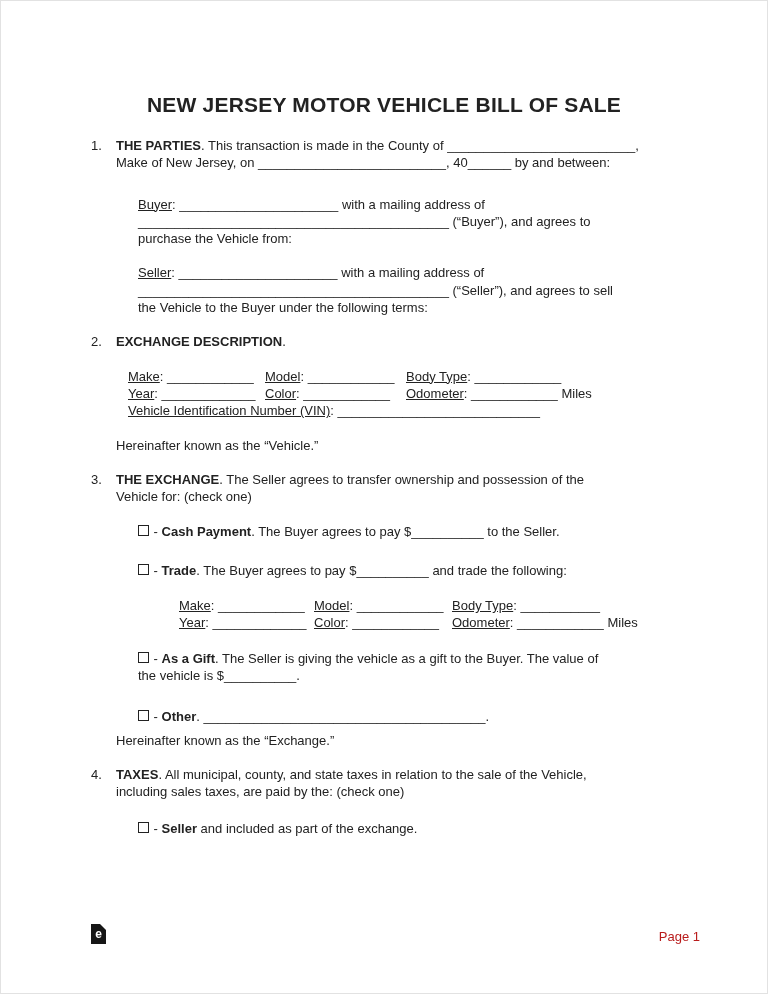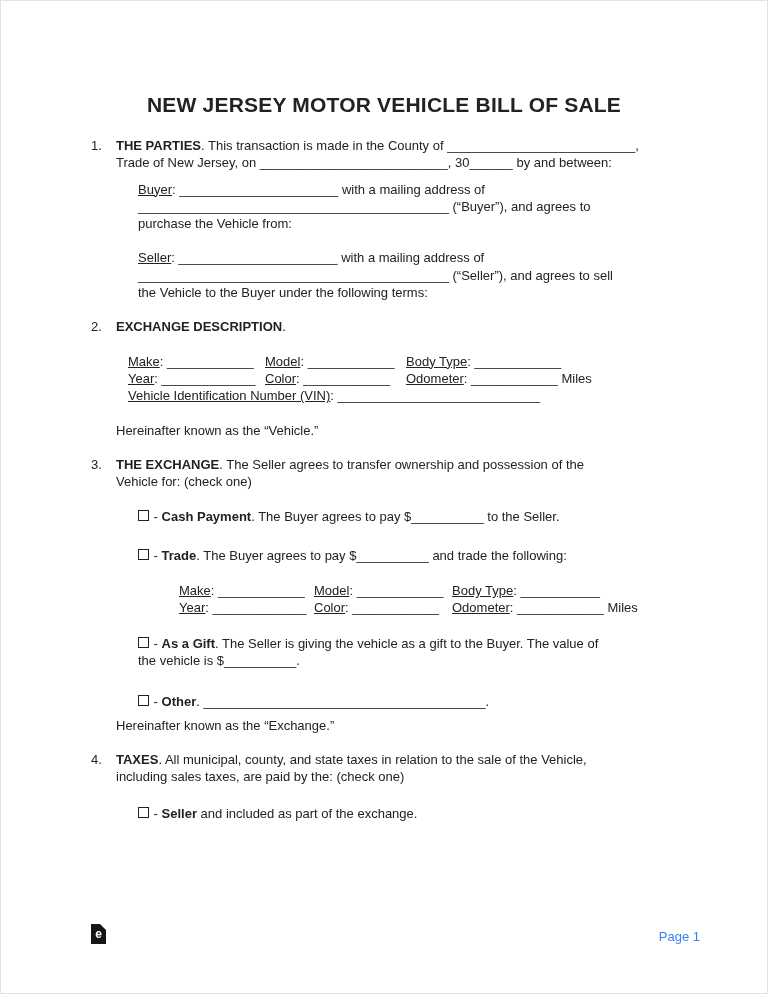--- a/index.html
+++ b/index.html
@@ -38,36 +38,36 @@
   }
   .footer-logo{
     position:absolute;left:90px;bottom:49px;
     width:15px;height:20px;background:#161616;
     clip-path:polygon(0 0, 9px 0, 15px 6px, 15px 20px, 0 20px);
     color:#ffffff;font-weight:bold;font-size:12px;line-height:21px;
     text-align:center;
   }
   .page-num{
     position:absolute;right:67px;bottom:49px;
-    font-size:13px;line-height:15px;color:#3b82f6;margin-left:31px;
+    font-size:13px;line-height:15px;color:#b91c1c;margin-left:31px;
   }
 </style>
 </head>
 <body>
 
 <div class="page">
   <div class="doc-body">
     <div class="doc-title">NEW JERSEY MOTOR VEHICLE BILL OF SALE</div>
     <div id="blocks-host">
         <div class="blk sec" style="margin-top: 20px;">
           <span class="num">1.</span>
           <span class="sectext"><span class="b">THE PARTIES</span><span>. This transaction is made in the County of </span><span class="blank">__________________________</span><span>,</span></span>
         </div>
-        <div class="blk cont"><span>Trade of New Jersey, on </span><span class="blank">__________________________</span><span>, 30</span><span class="blank">______</span><span> by and between:</span></div>
-        <div class="blk ind" style="margin-top: 9px;"><span class="u">Buyer</span><span>: </span><span class="blank">______________________</span><span> with a mailing address of</span></div>
+        <div class="blk cont"><span>Make of New Jersey, on </span><span class="blank">__________________________</span><span>, 40</span><span class="blank">______</span><span> by and between:</span></div>
+        <div class="blk ind" style="margin-top: 24px;"><span class="u">Buyer</span><span>: </span><span class="blank">______________________</span><span> with a mailing address of</span></div>
         <div class="blk ind"><span class="blank">___________________________________________</span><span> (“Buyer”), and agrees to</span></div>
         <div class="blk ind"><span>purchase the Vehicle from:</span></div>
         <div class="blk ind" style="margin-top: 17px;"><span class="u">Seller</span><span>: </span><span class="blank">______________________</span><span> with a mailing address of</span></div>
         <div class="blk ind"><span class="blank">___________________________________________</span><span> (“Seller”), and agrees to sell</span></div>
         <div class="blk ind"><span>the Vehicle to the Buyer under the following terms:</span></div>
         <div class="blk sec" style="margin-top: 17px;">
           <span class="num">2.</span>
           <span class="sectext"><span class="b">EXCHANGE DESCRIPTION</span><span>.</span></span>
         </div>
         <div class="blk vrow" style="margin-top: 17px;"><span class="cell" style="width: 137px;"><span class="u">Make</span><span>: </span><span class="blank">____________</span></span><span class="cell" style="width: 141px;"><span class="u">Model</span><span>: </span><span class="blank">____________</span></span><span class="cell"><span class="u">Body Type</span><span>: </span><span class="blank">____________</span></span></div>

